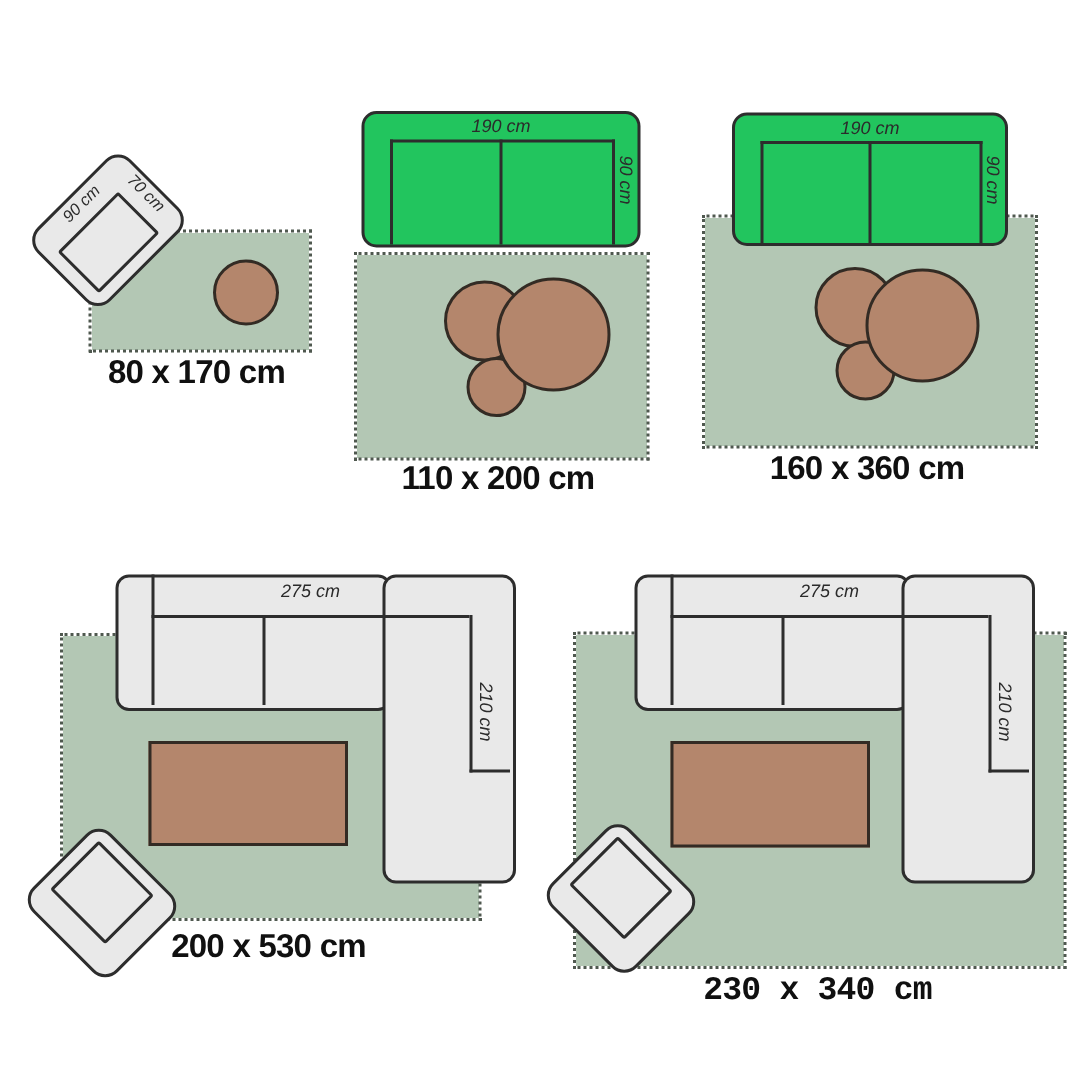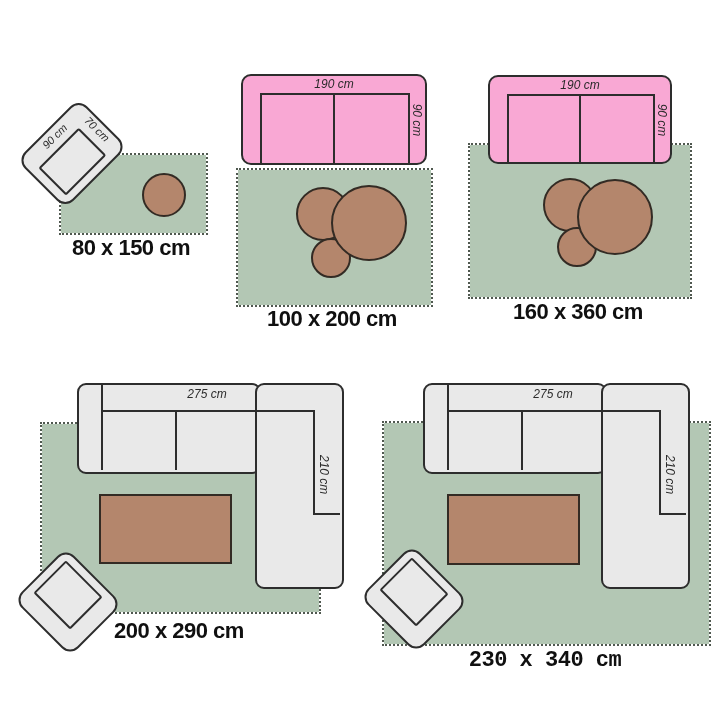--- a/index.html
+++ b/index.html
@@ -2,21 +2,21 @@
 <html><head>
 <meta charset="utf-8">
 <style>
   html,body{margin:0;padding:0;background:#fff;}
   #canvas{position:relative;width:720px;height:720px;background:#ffffff;overflow:hidden;
           font-family:"Liberation Sans",sans-serif;}
   
   .rug{position:absolute;background:#b3c7b4;background-clip:padding-box;
        border:2px dotted #4f584f;}
   
-  .sofa{position:absolute;background:#f9a8d4;border:2px solid #2d2d2d;border-radius:10px;}
+  .sofa{position:absolute;background:#22c55e;border:2px solid #2d2d2d;border-radius:10px;}
   .sofa-seat{position:absolute;left:17px;right:15px;top:17px;bottom:0;
              border:2px solid #2d2d2d;border-bottom:none;}
   .sofa-divider{position:absolute;left:calc(50% - 1px);top:17px;bottom:0;width:2px;background:#2d2d2d;}
   .dim{position:absolute;font-style:italic;font-size:12px;color:#2b2b2b;white-space:nowrap;}
   .dim-top{top:1px;left:0;right:0;text-align:center;}
   .dim-right{right:1px;top:50%;transform:translateY(-50%);writing-mode:vertical-rl;}
   .circle{position:absolute;background:#b4866c;border:2px solid #332b24;border-radius:50%;}
   .ctable{position:absolute;background:#b4866c;border:2px solid #332b24;}
   .chair{position:absolute;background:#e9e9e9;border:2px solid #2d2d2d;border-radius:12px;}
   .chair-seat{position:absolute;border:2px solid #2d2d2d;border-radius:2px;}
@@ -78,35 +78,35 @@
 <div id="canvas">
 
   <div>
     <div class="rug" id="rug1"></div>
     <div class="circle" id="circle1"></div>
     <div class="chair" id="chair1">
       <div class="chair-seat"></div>
       <div class="dim dim-top">90 cm</div>
       <div class="dim dim-right">70 cm</div>
     </div>
-    <div class="size-label" id="label1">80 x 150 cm</div>
+    <div class="size-label" id="label1">80 x 170 cm</div>
   </div>
 
   <div>
     <div class="sofa" id="sofa2">
       <div class="sofa-seat"></div>
       <div class="sofa-divider"></div>
       <div class="dim dim-top">190 cm</div>
       <div class="dim dim-right">90 cm</div>
     </div>
     <div class="rug" id="rug2"></div>
     <div class="circle" id="c2m"></div>
     <div class="circle" id="c2s"></div>
     <div class="circle" id="c2b"></div>
-    <div class="size-label" id="label2">100 x 200 cm</div>
+    <div class="size-label" id="label2">110 x 200 cm</div>
   </div>
 
   <div>
     <div class="rug" id="rug3"></div>
     <div class="sofa" id="sofa3">
       <div class="sofa-seat"></div>
       <div class="sofa-divider"></div>
       <div class="dim dim-top">190 cm</div>
       <div class="dim dim-right">90 cm</div>
     </div>
@@ -126,21 +126,21 @@
       <div class="line seat-divider"></div>
       <div class="line chaise-line-v"></div>
       <div class="line chaise-line-h"></div>
       <div class="dim dim-w">275 cm</div>
       <div class="dim dim-d">210 cm</div>
     </div>
     <div class="ctable" id="table4"></div>
     <div class="chair" id="chair4">
       <div class="chair-seat"></div>
     </div>
-    <div class="size-label" id="label4">200 x 290 cm</div>
+    <div class="size-label" id="label4">200 x 530 cm</div>
   </div>
 
   <div>
     <div class="rug" id="rug5"></div>
     <div class="corner" id="corner5">
       <div class="piece pieceA"></div>
       <div class="piece pieceB"></div>
       <div class="line arm-line"></div>
       <div class="line back-line"></div>
       <div class="line seat-divider"></div>

